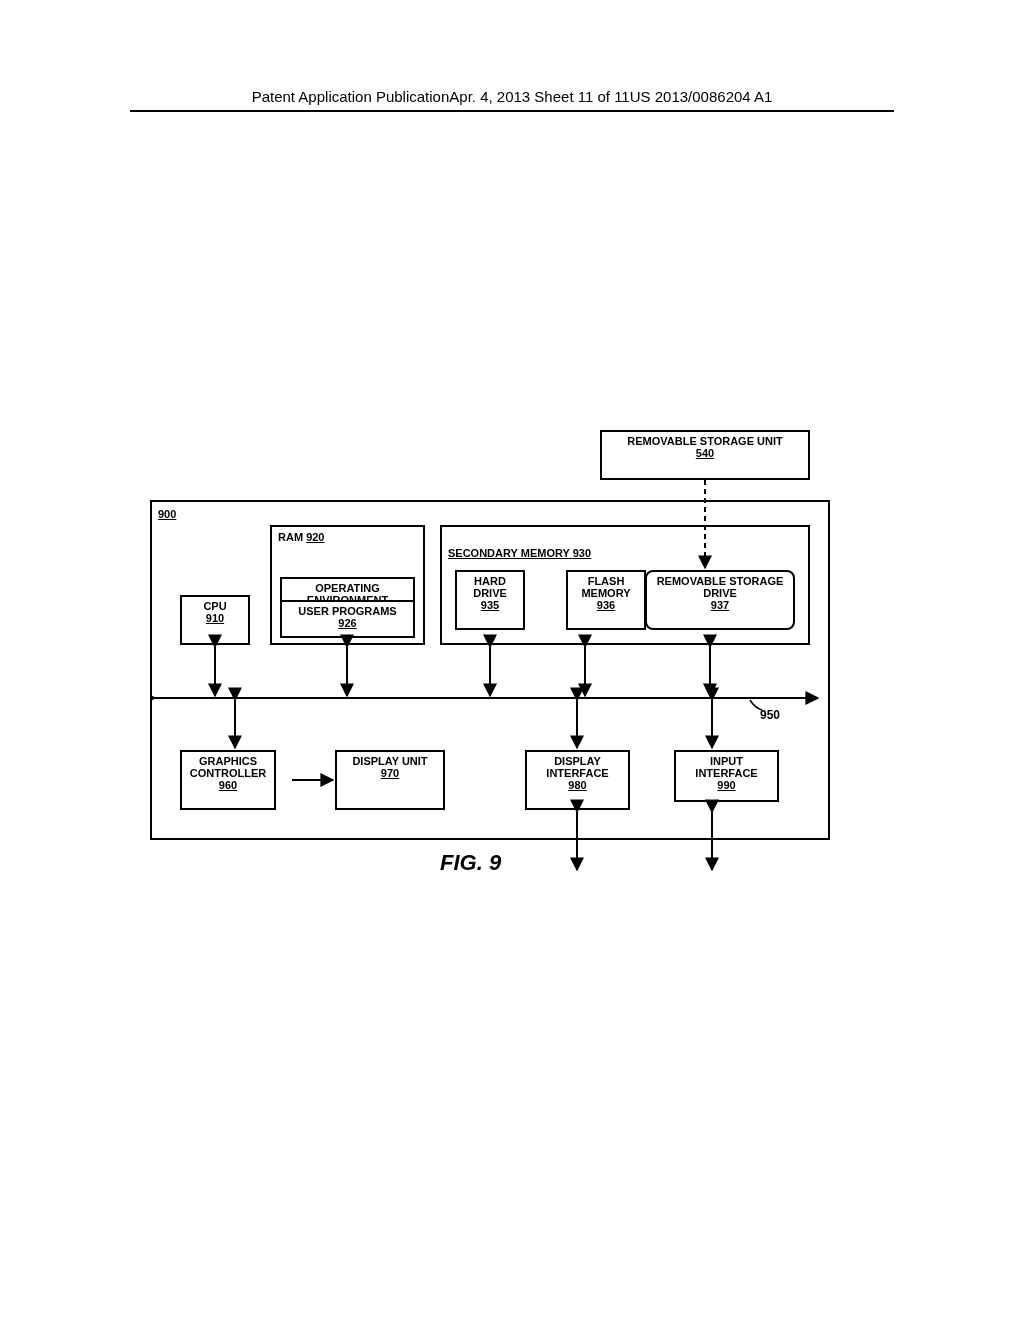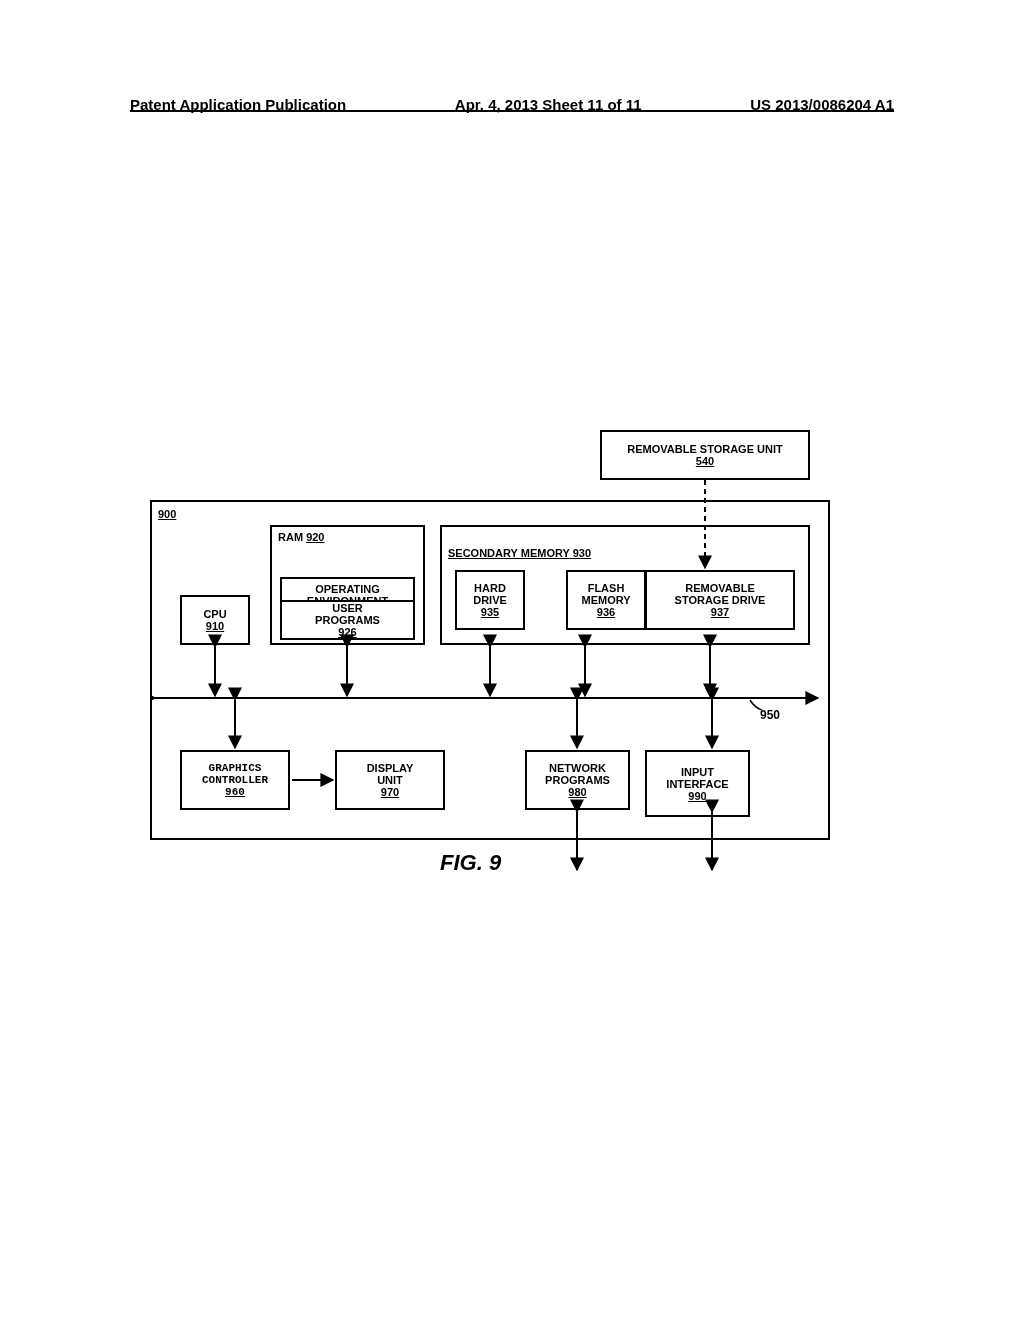--- a/index.html
+++ b/index.html
@@ -5,27 +5,27 @@
   * { box-sizing: border-box; margin: 0; padding: 0; }
   body {
     font-family: Arial, Helvetica, sans-serif;
     background: #fff;
     width: 1024px;
     height: 1320px;
     position: relative;
   }
   .page-header {
     position: absolute;
-    top: 96px;
+    top: 88px;
     left: 130px;
     right: 130px;
     display: flex;
-    justify-content: space-between;
+    justify-content: center;
     font-size: 15px;
-    font-weight: bold;
+    font-weight: normal;
   }
   .header-rule {
     position: absolute;
     top: 110px;
     left: 130px;
     right: 130px;
     border-top: 2px solid #000;
   }
   .diagram-area {
     position: absolute;
@@ -36,23 +36,22 @@
   }
   .box {
     position: absolute;
     border: 2px solid #000;
     background: #fff;
     text-align: center;
     font-size: 11px;
     font-weight: bold;
     display: flex;
     flex-direction: column;
-    justify-content: center;
     align-items: center;
-    padding: 18px;
+    padding: 3px;
   }
   .box .num { text-decoration: underline; }
   .topleft { text-align: left; justify-content: flex-start; align-items: flex-start; }
   .fig-caption {
     position: absolute;
     font-style: italic;
     font-weight: bold;
     font-size: 22px;
   }
   svg.connectors {
@@ -117,41 +116,41 @@
   <div class="box" style="left:305px; top:140px; width:70px; height:60px;">
     <span>HARD DRIVE</span>
     <span class="num">935</span>
   </div>
 
   <div class="box" style="left:416px; top:140px; width:80px; height:60px;">
     <span>FLASH MEMORY</span>
     <span class="num">936</span>
   </div>
 
-  <div class="box" style="left:495px; top:140px; width:150px; height:60px;">
+  <div class="box" style="left:495px; top:140px; width:150px; height:60px;border-radius:8px;">
     <span>REMOVABLE STORAGE DRIVE</span>
     <span class="num">937</span>
   </div>
 
-  <div class="box" style="left:30px; top:320px; width:110px; height:60px;font-family:Liberation Mono, monospace;">
+  <div class="box" style="left:30px; top:320px; width:96px; height:60px;">
     <span>GRAPHICS CONTROLLER</span>
     <span class="num">960</span>
   </div>
 
   <div class="box" style="left:185px; top:320px; width:110px; height:60px;">
     <span>DISPLAY UNIT</span>
     <span class="num">970</span>
   </div>
 
   <div class="box" style="left:375px; top:320px; width:105px; height:60px;">
-    <span>NETWORK PROGRAMS</span>
+    <span>DISPLAY INTERFACE</span>
     <span class="num">980</span>
   </div>
 
-  <div class="box" style="left:495px; top:320px; width:105px; height:67px;">
+  <div class="box" style="left:524px; top:320px; width:105px; height:52px;">
     <span>INPUT INTERFACE</span>
     <span class="num">990</span>
   </div>
 
   <div style="position:absolute; left:610px; top:278px; font-size:12px; font-weight:bold;">
     <span>950</span>
   </div>
 
   <svg class="connectors" viewBox="0 0 720 480">
     <defs>

